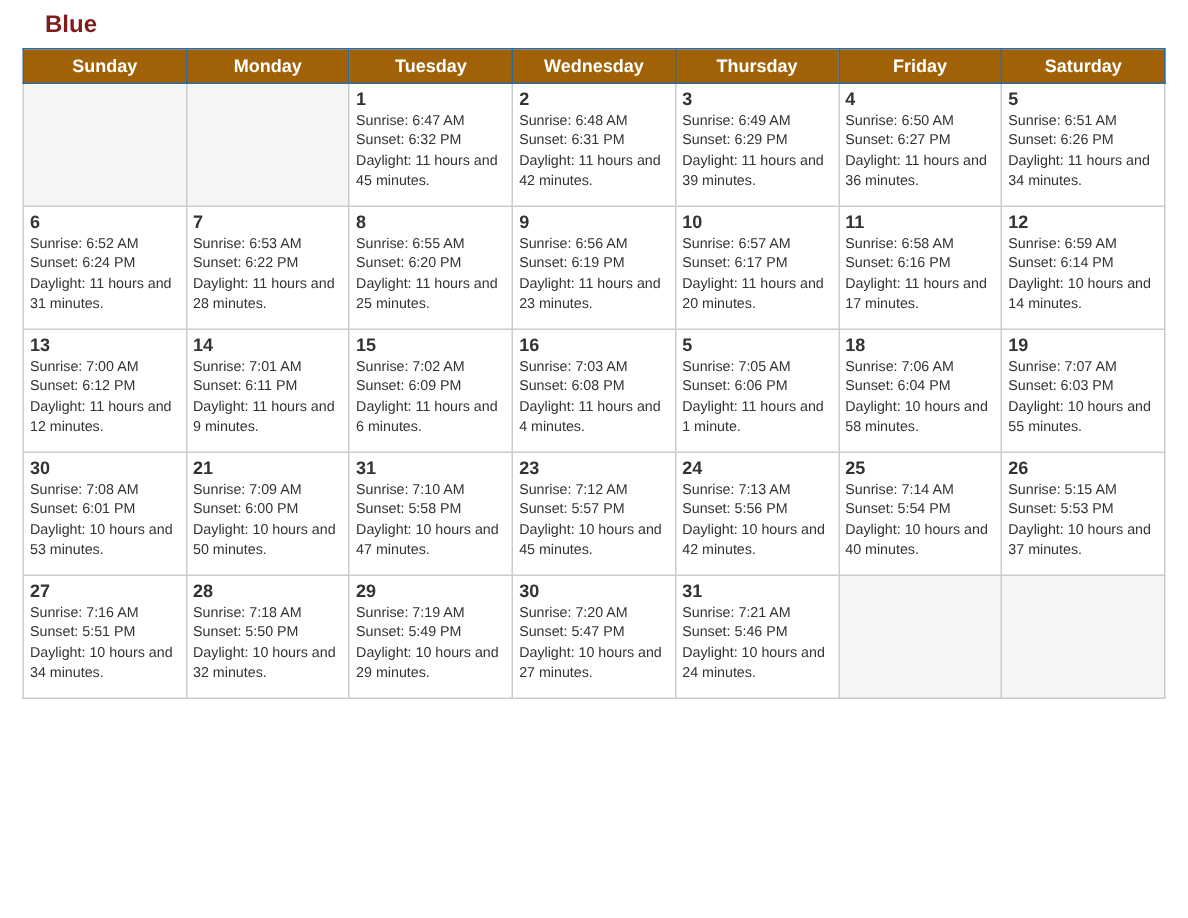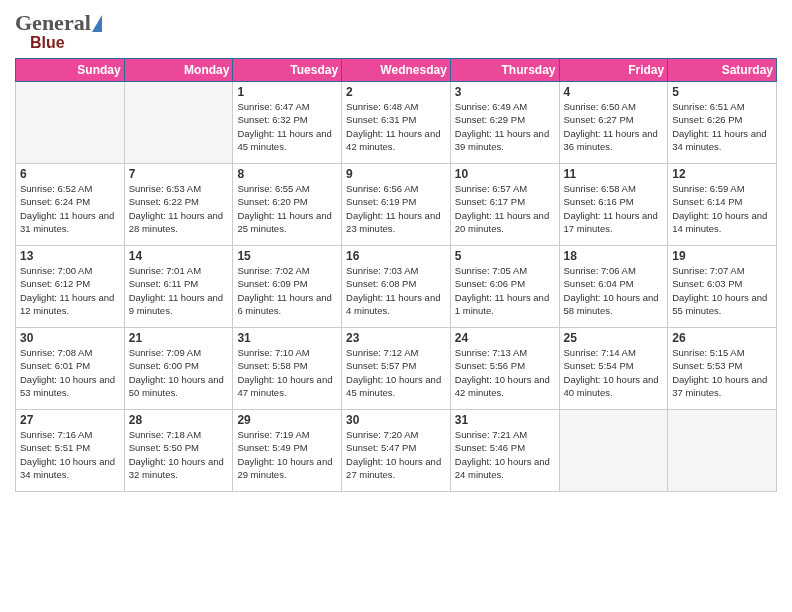--- a/index.html
+++ b/index.html
@@ -31,26 +31,26 @@
     .location {
       font-size: 14px;
       color: #555;
     }
     .calendar {
       width: 100%;
       border-collapse: collapse;
       table-layout: fixed;
     }
     .calendar th {
-      background: #ec4899;
+      background: #a16207;
       color: #fff;
       font-size: 12px;
       font-weight: bold;
       padding: 4px 3px;
-      text-align: right;
+      text-align: center;
       border: 1px solid #2d6aa0;
     }
     .calendar td {
       border: 1px solid #ccc;
       vertical-align: top;
       padding: 3px 4px;
       font-size: 9.5px;
       color: #333;
       height: 82px;
       background: #fff;
@@ -88,24 +88,20 @@
     .logo-line1 { display: flex; align-items: center; }
     .logo-line2 { font-size: 16px; font-weight: bold; color: #7f1d1d; margin-left: 15px; margin-top: -2px; }
     .logo-container { display: flex; flex-direction: column; }
   </style>
 </head>
 <body>
 
 <div class="page">
   <div class="header">
     <div class="logo-container">
-      <div class="logo-line1">
-        <span class="logo-g">General</span>
-        <span class="logo-blue-tri"></span>
-      </div>
       <div class="logo-line2">Blue</div>
     </div>
     <div class="title-block">
       <div class="month-title"></div>
       <div class="location"></div>
     </div>
   </div>
 
   <table class="calendar">
     <thead>

